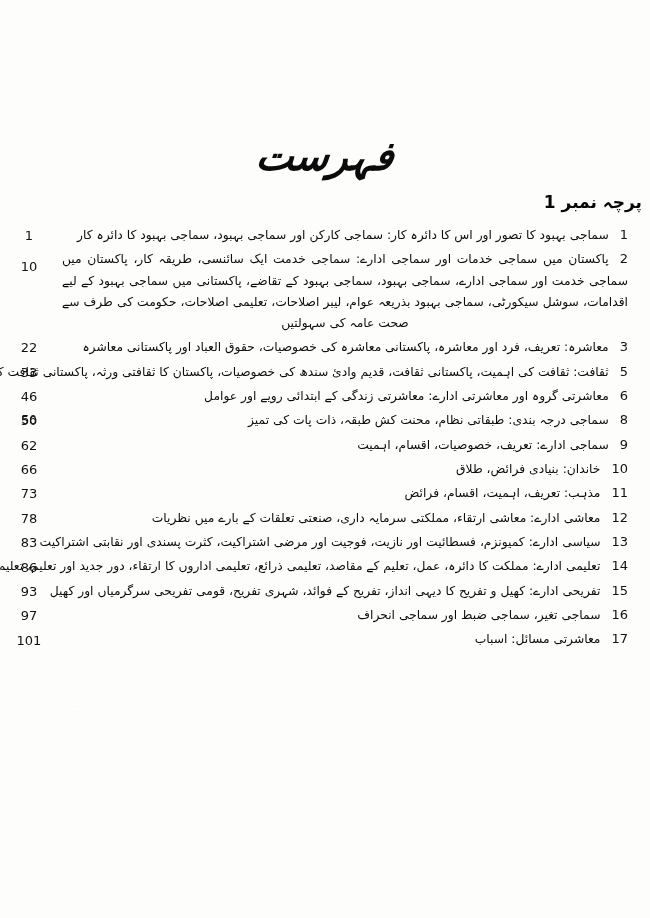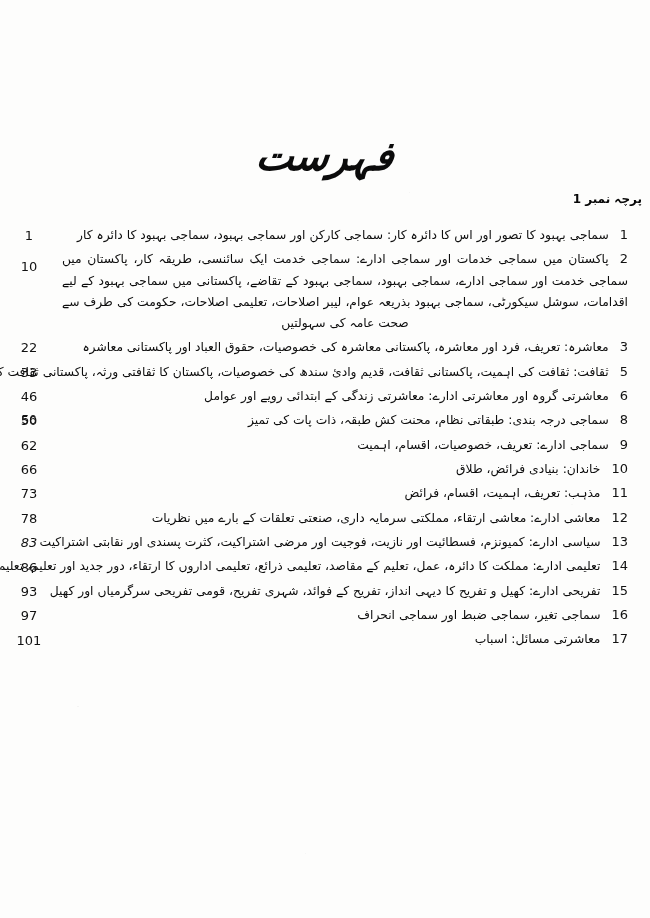--- a/index.html
+++ b/index.html
@@ -49,21 +49,21 @@
     letter-spacing: -1px;
     line-height: 1;
     transform: skewX(-6deg);
   }
 
   .paper-no {
     position: absolute;
     top: 192px;
     right: 8px;
     font-family: "DejaVu Sans", sans-serif;
-    font-size: 12px;
+    font-size: 17px;
     font-weight: 700;
     color: #070707;
     direction: rtl;
     white-space: nowrap;
   }
 
   .toc {
     position: absolute;
     top: 224px;
     left: 0;
@@ -170,21 +170,21 @@
       </div>
       <div class="entry single">
         <div class="pageno" style="top: 4.078px;">73</div>
         <div class="entry-body"><span class="chapno">11</span><span class="chaptext">مذہب: تعریف، اہمیت، اقسام، فرائض</span></div>
       </div>
       <div class="entry single">
         <div class="pageno" style="top: 4.078px;">78</div>
         <div class="entry-body"><span class="chapno">12</span><span class="chaptext">معاشی ادارے: معاشی ارتقاء، مملکتی سرمایہ داری، صنعتی تعلقات کے بارے میں نظریات</span></div>
       </div>
       <div class="entry single">
-        <div class="pageno" style="top: 4.078px; font-style: italic;">83</div>
+        <div class="pageno" style="top: 4.078px;">83</div>
         <div class="entry-body"><span class="chapno">13</span><span class="chaptext">سیاسی ادارے: کمیونزم، فسطائیت اور نازیت، فوجیت اور مرضی اشتراکیت، کثرت پسندی اور نقابتی اشتراکیت</span></div>
       </div>
       <div class="entry single">
         <div class="pageno" style="top: 5px;">86</div>
         <div class="entry-body"><span class="chapno">14</span><span class="chaptext">تعلیمی ادارے: مملکت کا دائرہ، عمل، تعلیم کے مقاصد، تعلیمی ذرائع، تعلیمی اداروں کا ارتقاء، دور جدید اور تعلیم، تعلیم میں معلم کا مقام</span></div>
       </div>
       <div class="entry single">
         <div class="pageno" style="top: 4.078px;">93</div>
         <div class="entry-body"><span class="chapno">15</span><span class="chaptext">تفریحی ادارے: کھیل و تفریح کا دیہی انداز، تفریح کے فوائد، شہری تفریح، قومی تفریحی سرگرمیاں اور کھیل</span></div>
       </div>

